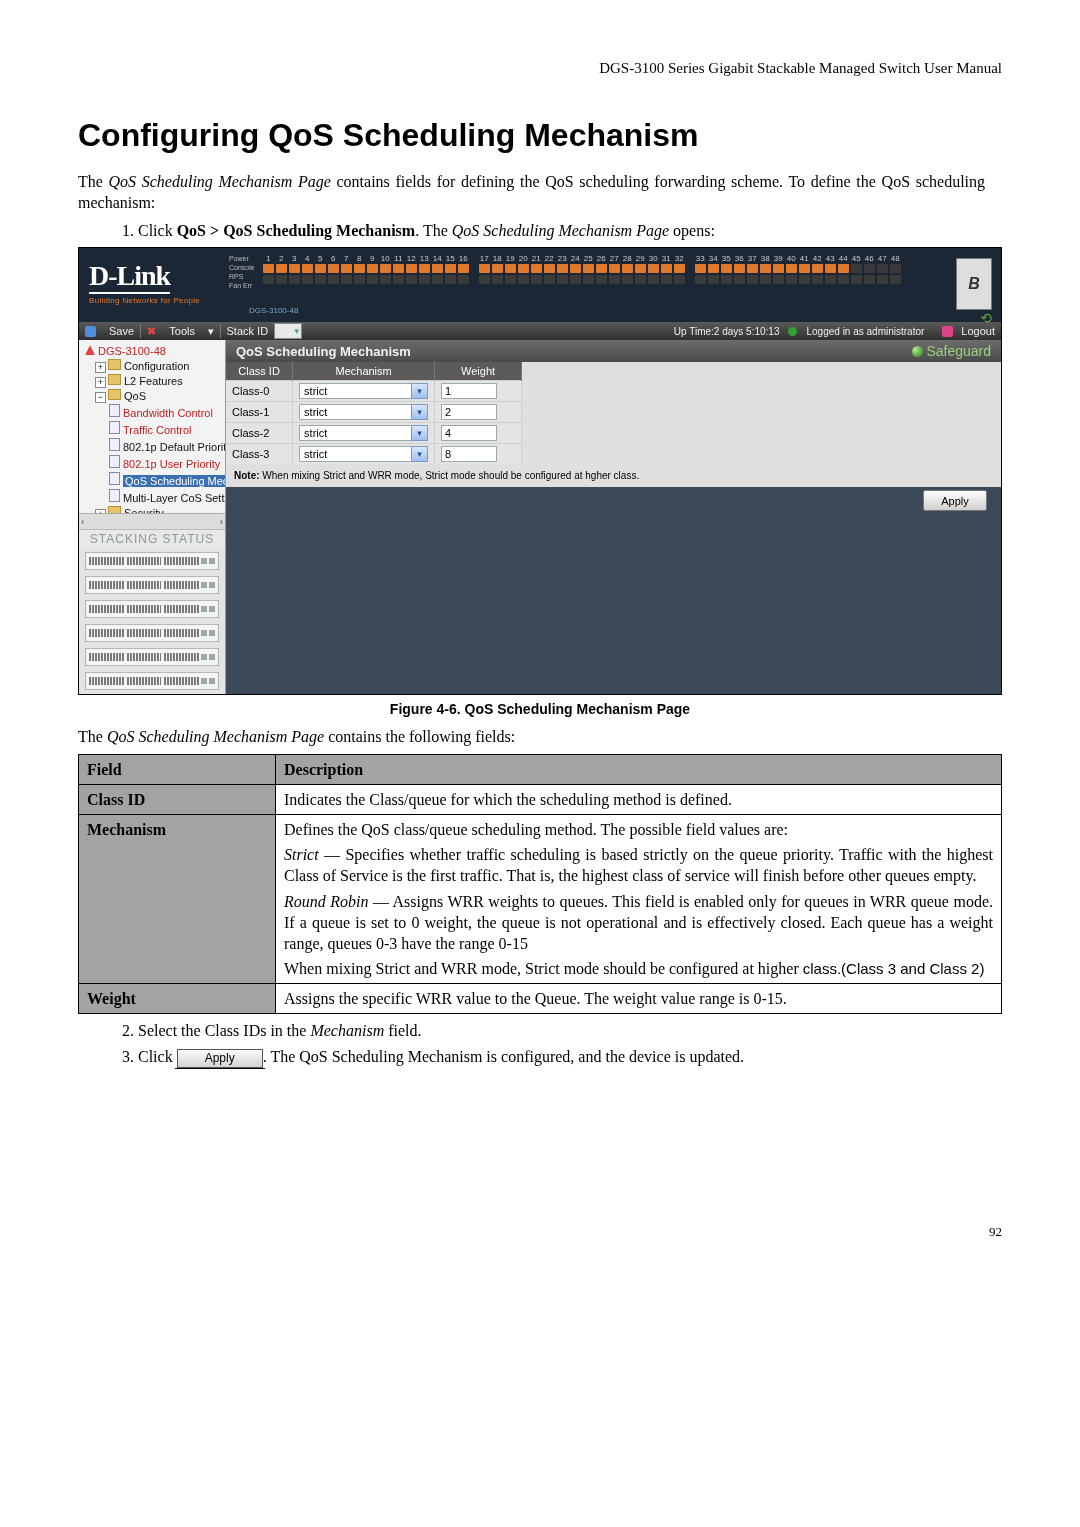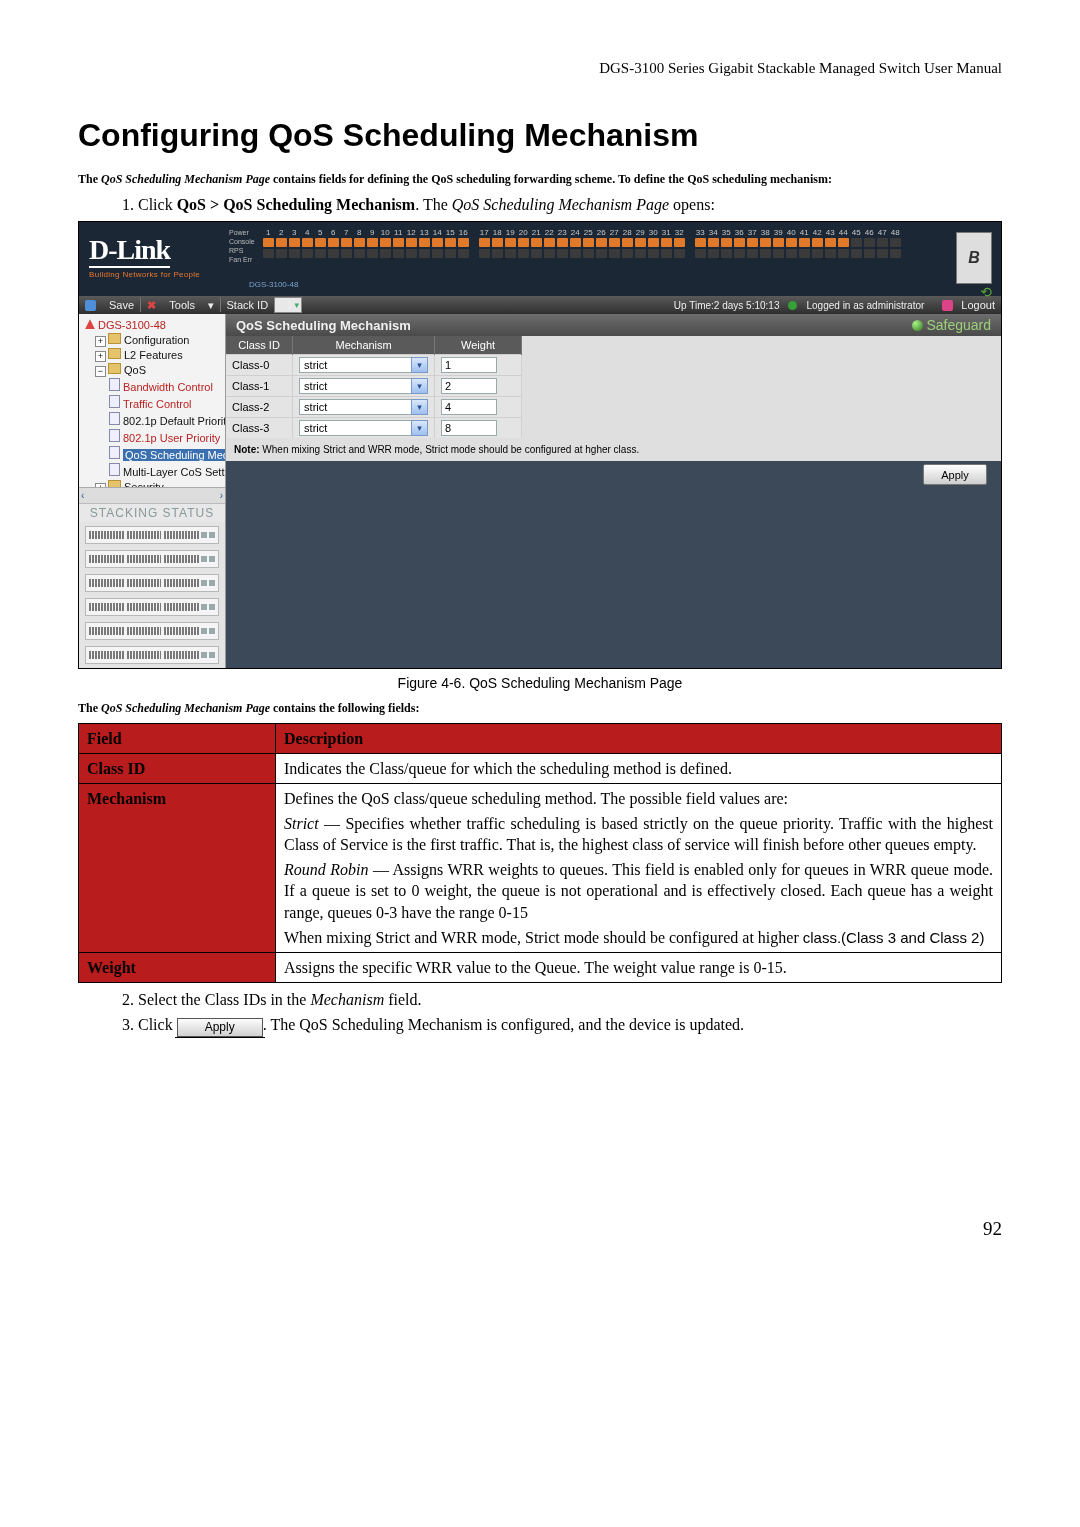--- a/index.html
+++ b/index.html
@@ -1,20 +1,20 @@
 <!DOCTYPE html>
 <html><head>
 <meta charset="utf-8">
 <style>
   @page { size: 1080px 1527px; margin: 0; }
   html, body { margin:0; padding:0; width:1080px; height:1527px; font-family:"Times New Roman", serif; color:#000; background:#fff; }
   .page { position:relative; width:1080px; height:1288px; padding:60px 78px 50px 78px; box-sizing:border-box; }
   .running-head { text-align:right; font-size:15px; margin-bottom:40px; }
   h1.doc-title { font-family:Arial, Helvetica, sans-serif; font-weight:bold; font-size:32px; margin:0 0 18px 0; }
-  .para { font-size:12px; line-height:1.3; text-align:justify; margin:0 17px 6px 0;font-weight:bold; }
+  .para { font-size:16px; line-height:1.3; text-align:justify; margin:0 17px 6px 0; }
   .para i, em { font-style:italic; }
   ol.steps { margin:6px 0 6px 40px; padding-left:20px; font-size:16px; }
   ol.steps li { margin-bottom:4px; line-height:1.35; }
   .bold { font-weight:bold; }
 
   
   .shot { width:924px; height:448px; box-sizing:border-box; margin:6px 0 2px 0; border:1px solid #000; background:#2f3a47; position:relative; font-family:Tahoma, Arial, sans-serif; font-size:11px; overflow:hidden; }
   .shot-topstrip { height:74px; background:#1b2735; display:flex; align-items:flex-start; }
   .dlink-logo { width:136px; color:#fff; padding:14px 0 0 10px; }
   .dlink-logo .brand { font-family:Georgia,"Times New Roman",serif; font-weight:bold; font-size:28px; letter-spacing:-1px; border-bottom:2px solid #fff; display:inline-block; line-height:1; padding-bottom:2px; }
@@ -75,31 +75,31 @@
   .qtable th { background:#5a5a5a; color:#fff; font-weight:normal; padding:3px 6px; text-align:center; border-right:1px solid #777; }
   .qtable td { background:#e4e4e4; padding:2px 6px; border-top:1px solid #cfcfcf; border-right:1px solid #cfcfcf; }
   .mech-cell { display:flex; }
   .mech-cell .mval { flex:1; background:#fff; border:1px solid #9aa; border-right:none; padding:1px 4px; font-size:11px; }
   .mech-cell .mdd { width:15px; background:linear-gradient(#d9e7fb,#9fc0ef); border:1px solid #7a9acb; display:flex; align-items:center; justify-content:center; color:#25508f; font-size:9px;}
   .wcell { width:50px;}
   .wcell input{ width:48px; border:1px solid #9aa; font-size:11px; padding:1px 3px; background:#fff;}
   .note-line { font-size:10px; padding:6px 8px; }
   .apply-btn { position:absolute; right:14px; top:150px; width:62px; height:19px; background:linear-gradient(#fefefe,#cfcfcf); border:1px solid #777; font-size:11px; font-family:Arial; display:flex; align-items:center; justify-content:center; border-radius:2px;}
 
-  .fig-caption { text-align:center; font-family:Arial,Helvetica,sans-serif; font-weight:normal; font-size:14px; margin:6px 0 10px 0; }
+  .fig-caption { text-align:center; font-family:Arial,Helvetica,sans-serif; font-weight:bold; font-size:14px; margin:6px 0 10px 0; }
   .desc-table { width:100%; border-collapse:collapse; font-size:16px; margin-top:4px; }
   .desc-table th, .desc-table td { border:1px solid #000; padding:4px 8px; vertical-align:top; text-align:left; line-height:1.32; }
-  .desc-table th { width:180px; font-weight:bold; background:#b91c1c; }
+  .desc-table th { width:180px; font-weight:bold; background:#a3a3a3; }
   .desc-table td p { margin:0 0 4px 0; text-align:justify; }
   .desc-table td p:last-child{margin-bottom:0;}
   .sans-small { font-family:Arial,Helvetica,sans-serif; font-size:15px; }
   .apply-inline { display:inline-block; width:86px; height:18px; vertical-align:middle; position:relative; }
   .apply-inline .fakebtn { position:absolute; left:0; right:0; top:0; height:17px; border:1px solid #555; background:linear-gradient(#fcfcfc,#d2d2d2); font-family:Arial; font-size:12px; text-align:center; line-height:16px; }
   .apply-inline .uline { position:absolute; left:-2px; right:-2px; bottom:-2px; height:1px; background:#000; }
-  .page-num { position:absolute; right:78px; bottom:48px; font-size:19px;margin-top:12px; }
+  .page-num { position:absolute; right:78px; bottom:48px; font-size:13px;margin-top:12px; }
 </style>
 </head>
 <body>
 <div class="page">
 
 <div class="running-head">DGS-3100 Series Gigabit Stackable Managed Switch User Manual</div>
 
 <h1 class="doc-title">Configuring QoS Scheduling Mechanism</h1>
 
 <p class="para">

